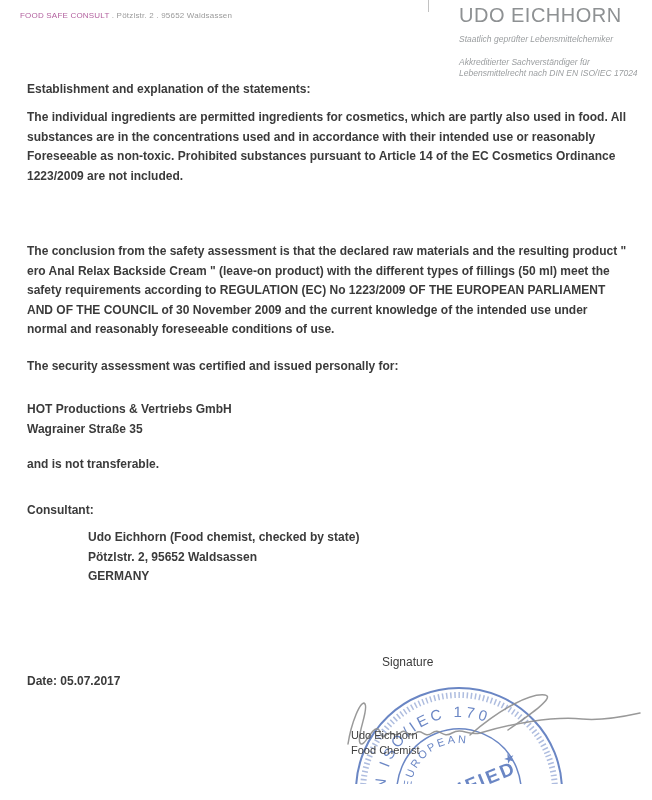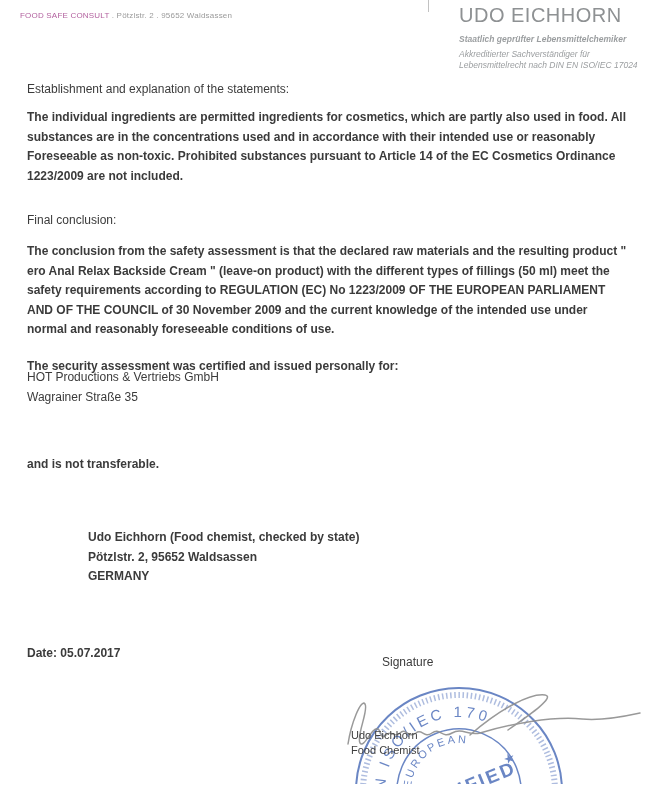--- a/index.html
+++ b/index.html
@@ -7,24 +7,24 @@
     position:relative;width:652px;height:784px;background:#ffffff;
     overflow:hidden;font-family:"Liberation Sans",sans-serif;color:#3b3b3b;padding-left:14px;
   }
   
   .sender{position:absolute;left:20px;top:11px;font-size:8px;letter-spacing:.2px;color:#9a9a9a;white-space:nowrap;}
   .sender .brand{color:#b2609e;}
   .vtick{position:absolute;left:428px;top:0;width:1px;height:12px;background:#c2c2c2;}
   .letterhead{position:absolute;left:459px;top:4px;width:190px;color:#8e9193;}
   .lh-name{font-size:20px;letter-spacing:.5px;white-space:nowrap;}
   .lh-cred{font-style:italic;font-size:8.5px;color:#9b9ea0;line-height:11px;}
-  .lh-cred.first{margin-top:7px;margin-bottom:4px;font-weight:bold;}
+  .lh-cred.first{margin-top:7px;margin-bottom:12px;}
   
   .blk{position:absolute;left:27px;width:600px;font-size:12px;line-height:19.5px;font-weight:bold;}
-  .bold{font-weight:normal;}
+  .bold{font-weight:bold;}
   .indent{left:88px;}
   .sig-label{position:absolute;left:382px;top:655px;font-size:12px;}
   
   .stamp-wrap{position:absolute;left:352px;top:684px;width:214px;height:214px;z-index:1;opacity:.82;}
   .sig-wrap{position:absolute;left:330px;top:688px;width:322px;height:92px;z-index:2;}
   .signatory{position:absolute;left:351px;top:728px;z-index:3;font-size:11px;line-height:15px;color:#3f3f3f;}
   svg text{font-family:"Liberation Sans",sans-serif;}
 </style>
 </head>
 <body>
@@ -40,40 +40,40 @@
   <div class="letterhead">
     <div class="lh-name">UDO EICHHORN</div>
     <div class="lh-cred first">Staatlich geprüfter Lebensmittelchemiker</div>
     <div class="lh-cred">Akkreditierter Sachverständiger für</div>
     <div class="lh-cred">Lebensmittelrecht nach DIN EN ISO/IEC 17024</div>
   </div>
 
   <div class="blk bold" style="top:80px">Establishment and explanation of the statements:</div>
   <div class="blk" style="top:108px">The individual ingredients are permitted ingredients for cosmetics, which are partly also used in food. All substances are in the concentrations used and in accordance with their intended use or reasonably Foreseeable as non-toxic. Prohibited substances pursuant to Article 14 of the EC Cosmetics Ordinance 1223/2009 are not included.</div>
 
-  <div class="blk bold" style="top:211px">Final conclusion:</div>
   <div class="blk" style="top:242px">The conclusion from the safety assessment is that the declared raw materials and the resulting product " ero Anal Relax Backside Cream " (leave-on product) with the different types of fillings (50 ml) meet the safety requirements according to REGULATION (EC) No 1223/2009 OF THE EUROPEAN PARLIAMENT AND OF THE COUNCIL of 30 November 2009 and the current knowledge of the intended use under normal and reasonably foreseeable conditions of use.</div>
 
   <div class="blk" style="top:357px">The security assessment was certified and issued personally for:</div>
 
-  <div class="blk bold" style="top:368px">
+  <div class="blk bold" style="top:400px">
     <div>HOT Productions &amp; Vertriebs GmbH</div>
     <div>Wagrainer Straße 35</div>
   </div>
 
   <div class="blk" style="top:455px">and is not transferable.</div>
 
+  <div class="blk" style="top:501px">Consultant:</div>
 
   <div class="blk indent" style="top:528px">
     <div>Udo Eichhorn (Food chemist, checked by state)</div>
     <div>Pötzlstr. 2, 95652 Waldsassen</div>
     <div>GERMANY</div>
   </div>
 
-  <div class="blk" style="top:644px">Date: 05.07.2017</div>
+  <div class="blk" style="top:672px">Date: 05.07.2017</div>
   <div class="sig-label">Signature</div>
 
   <div class="stamp-wrap">
     <svg width="214" height="214" viewBox="0 0 214 214">
       <g transform="rotate(-22 107 107)" fill="none" stroke="#4a6cb8">
         <circle cx="107" cy="107" r="103" stroke-width="2"></circle>
         <circle cx="107" cy="107" r="96" stroke-width="6" stroke-dasharray="1.5 2.6" opacity="0.55"></circle>
         <circle cx="107" cy="107" r="62" stroke-width="1.5"></circle>
         <path id="arcOuter" d="M33,107 A74,74 0 0 1 181,107" stroke="none"></path>
         <path id="arcTop" d="M59,107 A48,48 0 0 1 155,107" stroke="none"></path>

